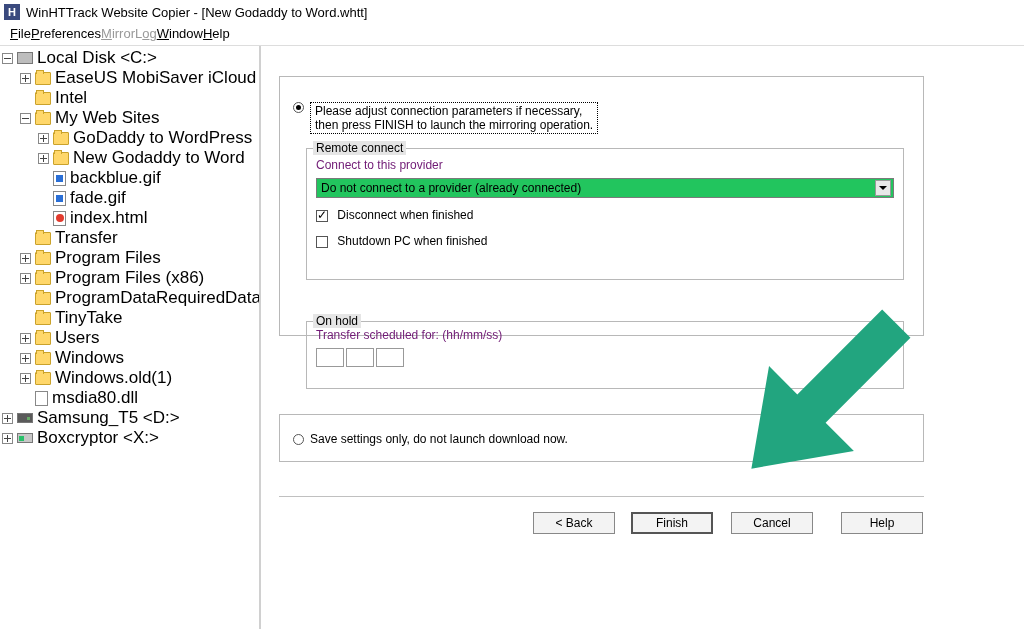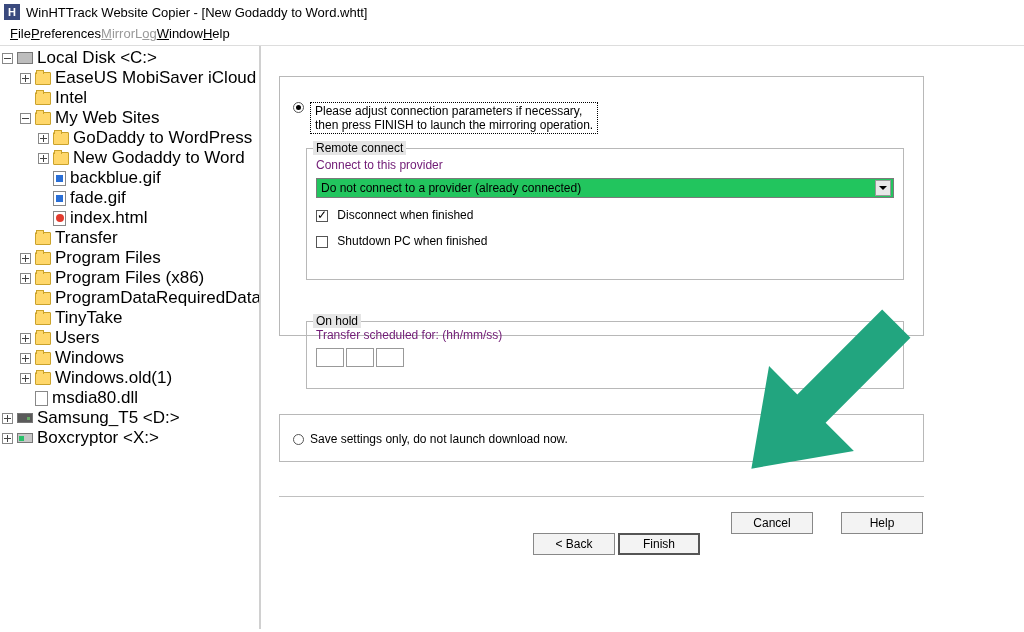--- a/index.html
+++ b/index.html
@@ -401,21 +401,21 @@
     </div>
 
     <div class="groupbox" style="left:18px; top:368px; width:645px; height:48px;"></div>
     <div style="position:absolute; left:32px; top:386px; display:flex; align-items:center;">
       <span class="radio"></span>
       <span>Save settings only, do not launch download now.</span>
     </div>
 
     <hr class="sep" style="position:absolute; left:18px; top:450px; width:645px;">
 
-    <div style="position:absolute; left:272px; top:466px; display:flex; gap:3px;margin-top:21px;">
+    <div style="position:absolute; left:272px; top:466px; display:flex; gap:16px;">
       <span class="btn">
           <span>&lt; Back</span>
         </span>
       <span class="btn def">
           <span>Finish</span>
         </span>
     </div>
     <div style="position:absolute; left:470px; top:466px;">
       <span class="btn">
           <span>Cancel</span>

